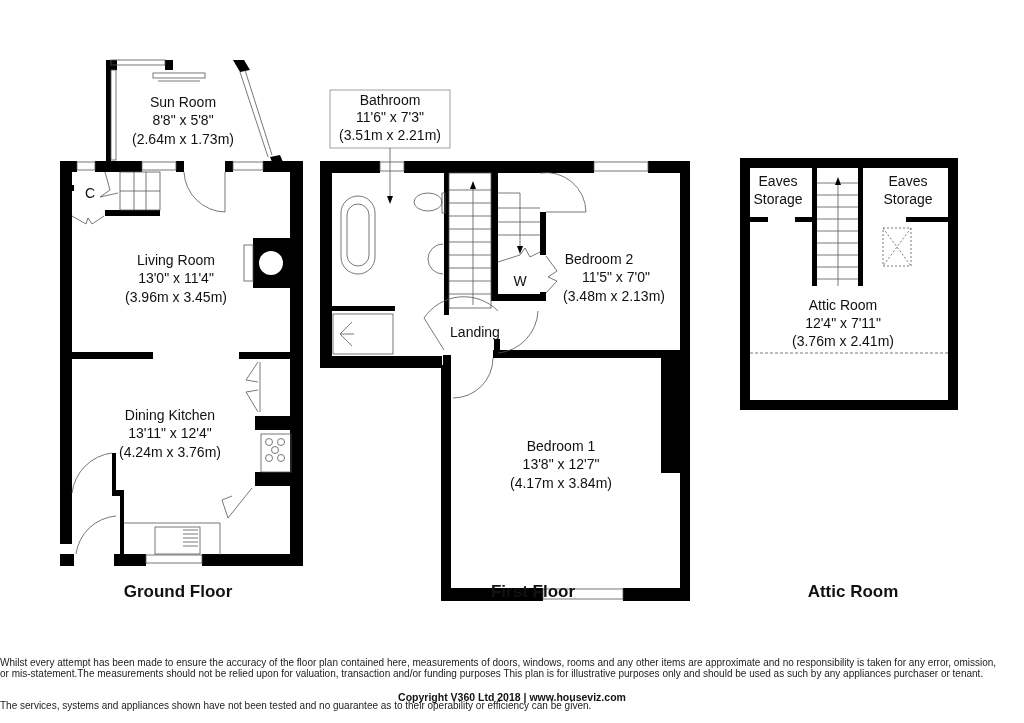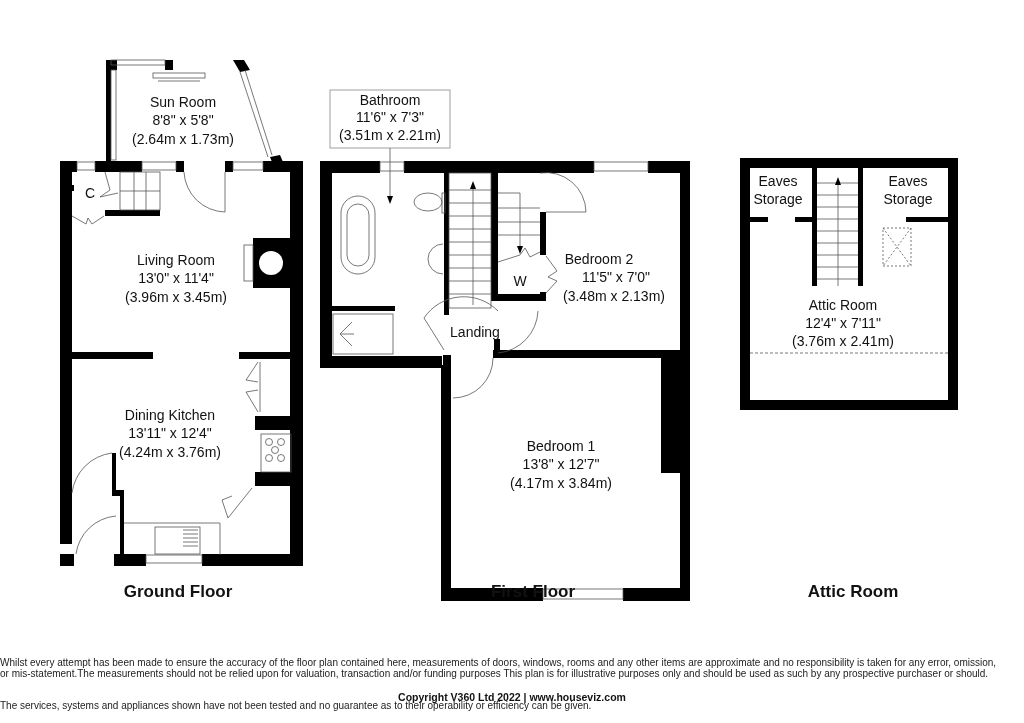--- a/index.html
+++ b/index.html
@@ -251,15 +251,15 @@
   </g>
 
   <g text-anchor="middle">
     <text class="fl" x="178" y="597">Ground Floor</text>
     <text class="fl" x="533" y="597">First Floor</text>
     <text class="fl" x="853" y="597">Attic Room</text>
   </g>
 </svg>
 
 <div class="disc" style="top:657px">Whilst every attempt has been made to ensure the accuracy of the floor plan contained here, measurements of doors, windows, rooms and any other items are approximate and no responsibility is taken for any error, omission,</div>
-<div class="disc" style="top:668px">or mis-statement.The measurements should not be relied upon for valuation, transaction and/or funding purposes This plan is for illustrative purposes only and should be used as such by any prospective purchaser or should.</div>
+<div class="disc" style="top:668px">or mis-statement.The measurements should not be relied upon for valuation, transaction and/or funding purposes This plan is for illustrative purposes only and should be used as such by any appliances purchaser or tenant.</div>
 <div class="disc" style="top:700px">The services, systems and appliances shown have not been tested and no guarantee as to their operability or efficiency can be given.</div>
-<div class="copy">Copyright V360 Ltd 2022 | www.houseviz.com</div>
+<div class="copy">Copyright V360 Ltd 2018 | www.houseviz.com</div>
 
 </body></html>

